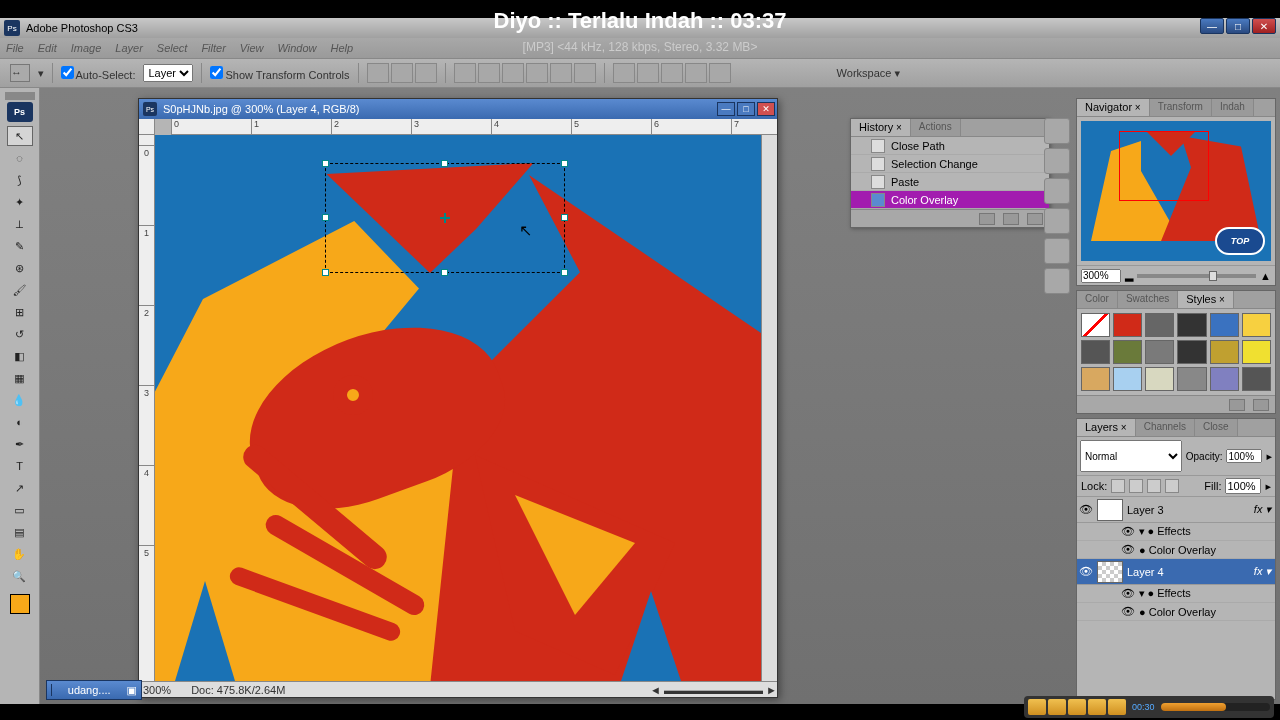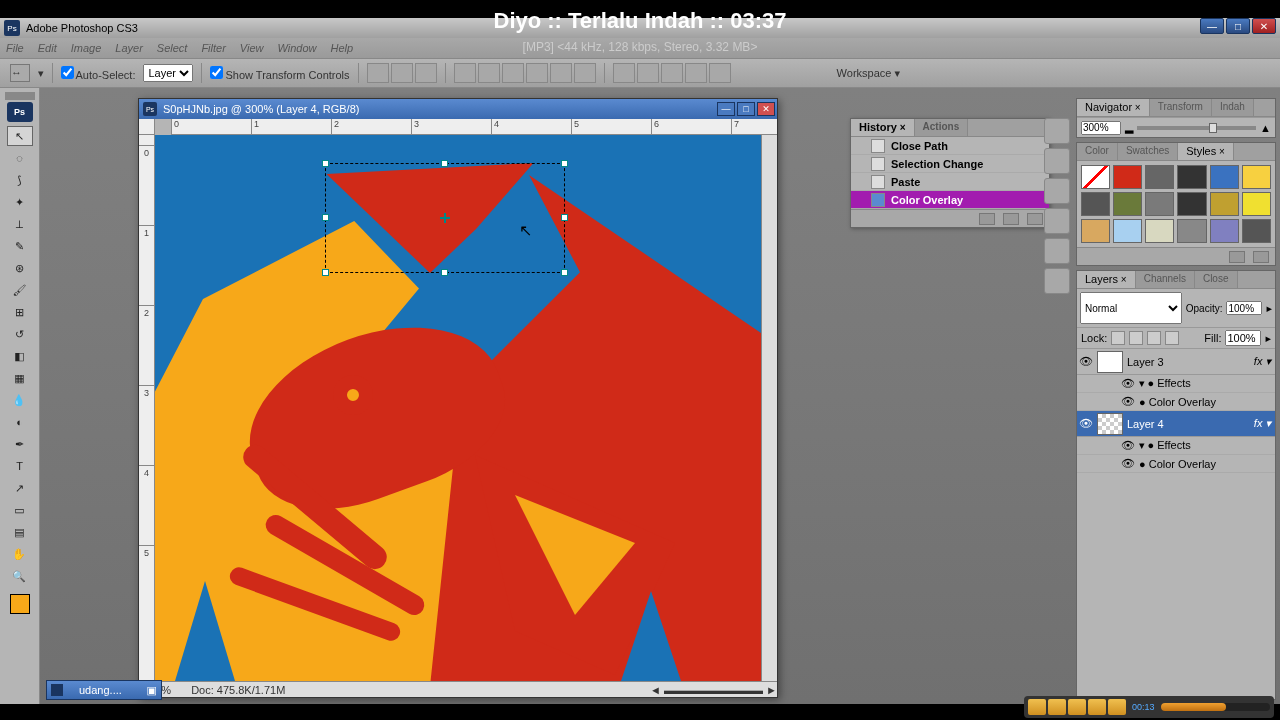--- a/index.html
+++ b/index.html
@@ -82,21 +82,21 @@
   .center-mark::before{left:4px;top:0;width:2px;height:10px;}
   .center-mark::after{left:0;top:4px;width:10px;height:2px;}
   
   .cursor { position:absolute; left:364px; top:86px; font-size:16px; color:#000; pointer-events:none;}
   
   
   .right-strip { position:absolute; right:210px; top:30px; width:26px; display:flex; flex-direction:column; gap:4px;}
   .right-strip div { width:26px; height:26px; background:#a8a8a8; border:1px solid #888; border-radius:3px;}
   
   
-  .history-panel { position:absolute; left:850px; top:30px; width:200px; background:#b5b5b5; border:1px solid #666; box-shadow:1px 1px 4px rgba(0,0,0,.3);font-weight:bold;}
+  .history-panel { position:absolute; left:850px; top:30px; width:200px; background:#b5b5b5; border:1px solid #666; box-shadow:1px 1px 4px rgba(0,0,0,.3);}
   .panel-tabs { display:flex; background:#a0a0a0; height:18px; border-bottom:1px solid #888;}
   .panel-tabs .tab { padding:2px 8px; background:#b5b5b5; border-right:1px solid #888; font-size:10px;}
   .panel-tabs .tab.inactive { background:#9a9a9a; color:#555;}
   .hist-row { display:flex; align-items:center; height:18px; padding-left:20px; gap:6px; border-bottom:1px solid #aaa; font-size:10px;}
   .hist-row .ico { width:14px; height:14px; background:#ddd; border:1px solid #888;}
   .hist-row.sel { background:#a21caf; color:#fff;align-items:center;}
   .hist-row.sel .ico { background:#5a8ad0;}
   .panel-foot { height:18px; background:#a8a8a8; border-top:1px solid #888; display:flex; justify-content:flex-end; gap:8px; padding-right:6px; align-items:center;}
   .panel-foot div { width:16px; height:12px; background:#999; border:1px solid #777;}
   
@@ -127,21 +127,21 @@
   .layer-row { display:flex; align-items:center; height:26px; border-bottom:1px solid #999; padding-left:2px; gap:4px; font-size:10px;}
   .layer-row.sel { background:#3a6ab0; color:#fff;}
   .layer-row .eye { width:14px; height:14px; display:flex; align-items:center; justify-content:center;}
   .layer-row .thumb { width:26px; height:22px; background:#fff; border:1px solid #666;}
   .layer-row .thumb.checker { background:repeating-conic-gradient(#ccc 0 25%, #fff 0 50%) 0 0/8px 8px;}
   .layer-row .fx { margin-left:auto; margin-right:4px; font-style:italic;}
   .sub-row { display:flex; align-items:center; height:18px; padding-left:44px; gap:4px; font-size:10px; border-bottom:1px solid #aaa;}
   .sub-row .eye { width:14px; height:14px;}
   
   
-  .taskbar-doc { position:absolute; bottom:4px; left:46px; width:116px; height:20px; background:linear-gradient(#5a8ad0,#3a6ab0); color:#fff; display:flex; align-items:center; padding:0 4px; gap:16px; border:1px solid #1a3560;}
+  .taskbar-doc { position:absolute; bottom:4px; left:46px; width:96px; height:20px; background:linear-gradient(#5a8ad0,#3a6ab0); color:#fff; display:flex; align-items:center; padding:0 4px; gap:16px; border:1px solid #1a3560;}
   .taskbar-doc .ico{ width:12px; height:12px; background:#1a3560;}
   
   .media-bar { position:absolute; bottom:2px; right:6px; width:250px; height:22px; background:#333; border-radius:4px; display:flex; align-items:center; gap:2px; padding:0 4px;}
   .media-bar .btn { width:18px; height:16px; background:linear-gradient(#f0c050,#d09020); border-radius:2px;}
   .media-bar .time { color:#5af; font-size:9px; padding:0 4px;}
   .media-bar .prog { flex:1; height:8px; background:#222; border-radius:4px; position:relative;}
   .media-bar .prog .fill { position:absolute; left:0; top:0; bottom:0; width:60%; background:linear-gradient(#f0a030,#c07010); border-radius:4px;}
 </style>
 </head>
 <body>
@@ -294,21 +294,21 @@
           <div class="handle-sq" style="left:50%;bottom:-4px;margin-left:-4px;"></div>
           <div class="handle-sq" style="right:-4px;bottom:-4px;"></div>
           <div class="center-mark"></div>
         </div>
         <div class="cursor">↖</div>
       </div>
       <div class="scroll-v"></div>
     </div>
     <div class="doc-status">
       <span>300%</span>
-      <span>Doc: 475.8K/1.71M</span>
+      <span>Doc: 475.8K/2.64M</span>
       <span style="margin-left:auto;">◄ ▬▬▬▬▬▬▬▬▬ ►</span>
     </div>
   </div>
 
   <div class="history-panel">
     <div class="panel-tabs">
       <div class="tab"><span>History</span> ×</div>
       <div class="tab inactive">Actions</div>
     </div>
     <div id="history-list">
@@ -344,20 +344,27 @@
     <div></div>
     <div></div>
   </div>
 
   <div class="right-col">
     <div class="panel">
       <div class="panel-tabs">
         <div class="tab"><span>Navigator</span> ×</div>
         <div class="tab inactive">Transform</div>
         <div class="tab inactive">Indah</div>
+      </div>
+      <div class="nav-thumb">
+        <div class="mini-shirt-o"></div>
+          <div class="mini-shirt-r"></div>
+          <div class="mini-collar"></div>
+        <div class="view-rect"></div>
+        <div class="top-badge">TOP</div>
       </div>
       <div class="nav-foot">
         <input value="300%" style="">
         <span>▂</span>
         <div class="slider">
             <div class="thumb"></div>
           </div>
         <span>▲</span>
       </div>
     </div>
@@ -456,17 +463,17 @@
   </div>
 
 </div>
 
 <div class="media-bar">
   <div class="btn"></div>
   <div class="btn"></div>
   <div class="btn"></div>
   <div class="btn"></div>
   <div class="btn"></div>
-  <span class="time">00:13</span>
+  <span class="time">00:30</span>
   <div class="prog">
       <div class="fill"></div>
     </div>
 </div>
 
 </body></html>

